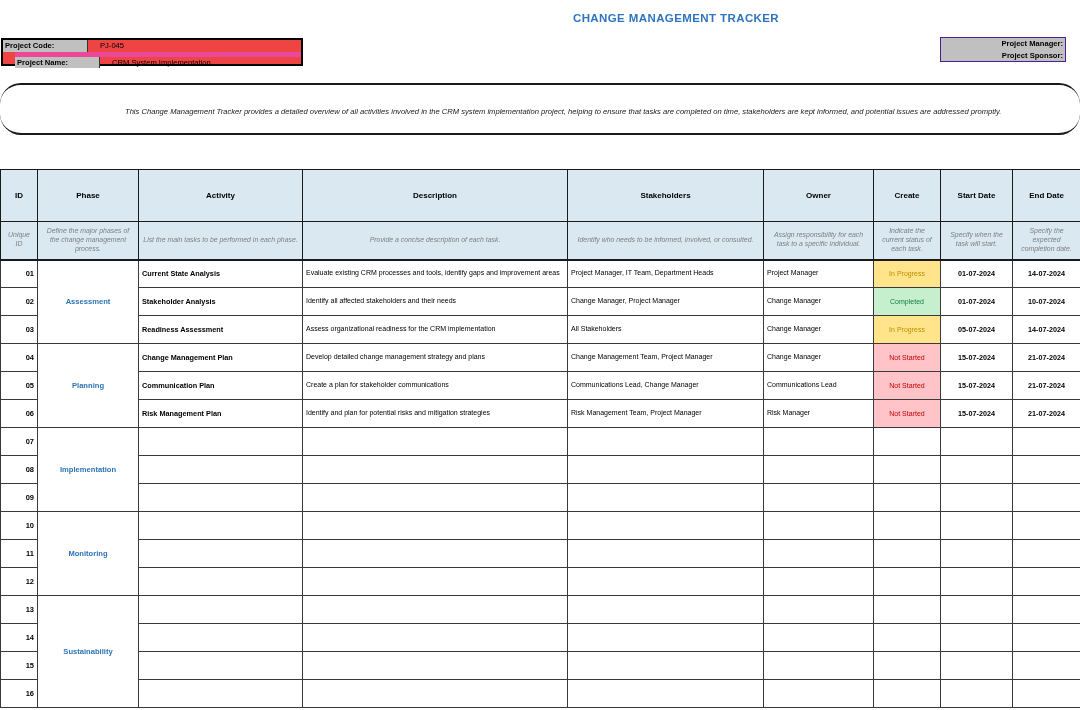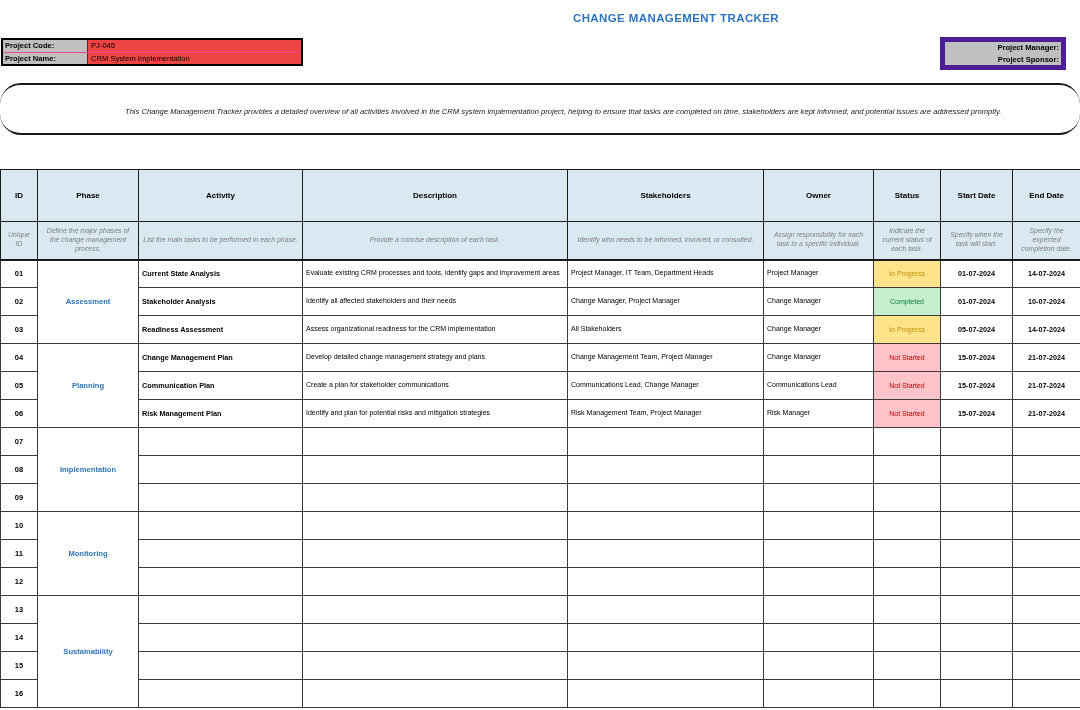--- a/index.html
+++ b/index.html
@@ -16,30 +16,30 @@
     transform: translateX(-50%);
     font-size: 11.5px; font-weight: bold; letter-spacing: 0.4px;
     color: #2E74BF; white-space: nowrap;
   }
   
   .proj-left {
     position: absolute; top: 38px; left: 1px; width: 302px;
     border: 2px solid #000; background: #ef4444;
   }
   .proj-left .row { display: grid; grid-template-columns: 85px 1fr; height: 12px; }
-  .proj-left .row + .row { border-top: 1px solid #ec4899; }
+  .proj-left .row + .row { border-top: 5px solid #ec4899; margin-left: 12px; }
   .proj-left .lbl {
     background: #c0c0c0; font-weight: bold; font-size: 7.6px;
     line-height: 11px; padding-left: 2px; border-right: 1px solid #333;
   }
-  .proj-left .val { font-size: 7.6px; line-height: 11px; padding-left: 3px; }
+  .proj-left .val { font-size: 7.6px; line-height: 11px; padding-left: 12px; }
   
   .proj-right {
     position: absolute; top: 37px; left: 940px; width: 126px;
-    border: 5px solid #4c1d95; background: #c0c0c0;
+    border: 1px solid #4c1d95; background: #c0c0c0;
   }
   .proj-right .rline {
     font-weight: bold; font-size: 7.6px; line-height: 11.5px;
     text-align: right; padding-right: 2px; height: 11.5px;
   }
   
   .desc-band {
     position: absolute; top: 83px; left: 0; width: 1080px; height: 52px;
     border-top: 2.5px solid #1a1a1a; border-bottom: 2.5px solid #1a1a1a;
     overflow: hidden;
@@ -66,21 +66,21 @@
     border-bottom: 1.5px solid #1a1a1a;
   }
   .tracker thead td.hint {
     background: #DAE8F1; font-style: italic; color: #7f7f7f;
     font-size: 6.9px; text-align: center; vertical-align: middle;
     height: 38px; line-height: 1.3; padding: 1px 4px;
     border: 1px solid #1a1a1a; border-bottom: 2.5px solid #1a1a1a;
   }
   .tracker tbody tr { height: 28px; }
   .tracker tbody td { padding: 0 3px; vertical-align: middle; background: #fff; }
-  .c-id     { text-align: center; font-weight: bold; font-size: 7.5px; }
+  .c-id     { text-align: right; font-weight: bold; font-size: 7.5px; }
   .c-phase  { text-align: center; font-weight: bold; font-size: 7.6px; color: #2E74B5; }
   .c-activity { font-weight: bold; font-size: 7.3px; }
   .c-desc, .c-stake, .c-owner { font-size: 7px; line-height: 1.25; }
   .c-status { text-align: center; font-size: 7px; }
   .c-date   { text-align: center; font-weight: bold; font-size: 7.2px; }
   td.st-ip { background: #FFE48C !important; color: #BF8F00; }
   td.st-c  { background: #C6EFCE !important; color: #107C41; }
   td.st-ns { background: #FFC3C8 !important; color: #C00000; }
 </style>
 </head>
@@ -123,21 +123,21 @@
       <col style="width:68px">
   </colgroup>
   <thead>
     <tr>
       <th>ID</th>
       <th>Phase</th>
       <th>Activity</th>
       <th>Description</th>
       <th>Stakeholders</th>
       <th>Owner</th>
-      <th>Status</th>
+      <th>Create</th>
       <th>Start Date</th>
       <th>End Date</th>
     </tr>
     <tr>
       <td class="hint">Unique ID</td>
       <td class="hint">Define the major phases of the change management process.</td>
       <td class="hint">List the main tasks to be performed in each phase.</td>
       <td class="hint">Provide a concise description of each task.</td>
       <td class="hint">Identify who needs to be informed, involved, or consulted.</td>
       <td class="hint">Assign responsibility for each task to a specific individual.</td>

